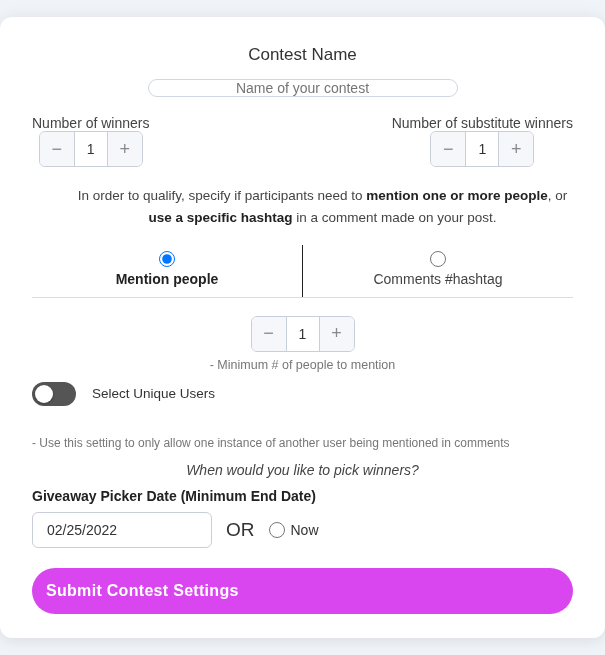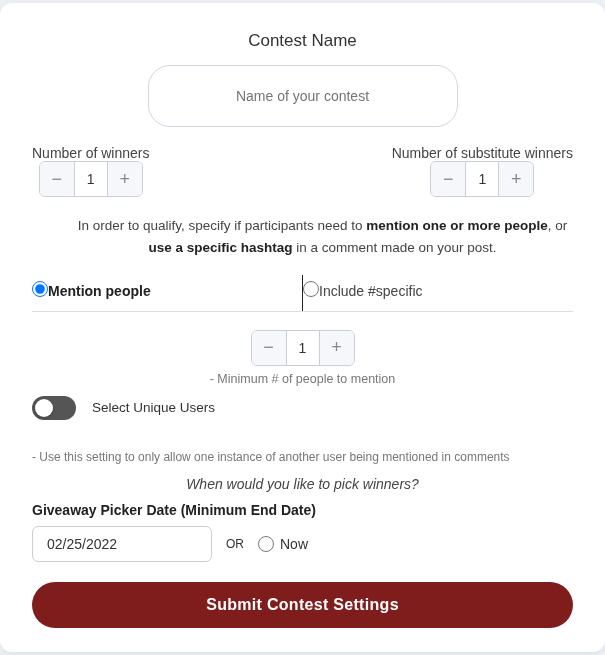--- a/index.html
+++ b/index.html
@@ -23,21 +23,21 @@
       font-size: 17px;
       font-weight: 500;
       color: #333;
       margin-bottom: 14px;
     }
     .contest-name-input {
       display: block;
       width: 100%;
       max-width: 310px;
       margin: 0 auto 18px auto;
-      padding: 22px 18px;
+      padding: 0 18px;
       border: 1px solid #d0d7e2;
       border-radius: 22px;
       font-size: 14px;
       color: #aaa;
       outline: none;
       background: #fff;
       text-align: center;
     }
     .winners-row {
       display: flex;
@@ -99,21 +99,21 @@
     .qualify-text b { font-weight: 700; color: #222; }
     .tabs-row {
       display: flex;
       align-items: stretch;
       margin-bottom: 18px;
       border-bottom: 1px solid #ddd;
     }
     .tab {
       flex: 1;
       display: flex;
-      flex-direction: row;
+      flex-direction: column;
       align-items: center;
       padding: 6px 0 10px 0;
       cursor: pointer;
       font-size: 14px;
       color: #444;
       font-weight: 500;
       position: relative;
     }
     .tab.active { color: #222; font-weight: 700; }
     .tab-radio {
@@ -211,49 +211,49 @@
     .date-input {
       border: 1px solid #c8cfd8;
       border-radius: 6px;
       padding: 9px 14px;
       font-size: 14px;
       color: #333;
       width: 180px;
       outline: none;
     }
     .or-text {
-      font-size: 12px;
+      font-size: 19px;
       color: #333;
       font-weight: 500;
     }
     .now-option {
       display: flex;
       align-items: center;
       gap: 6px;
       font-size: 14px;
       color: #333;
       cursor: pointer;
     }
     .now-radio {
       width: 16px;
       height: 16px;
     }
     .submit-btn {
       display: block;
       width: 100%;
       padding: 14px;
-      background: #7f1d1d;
+      background: #d946ef;
       border: none;
       border-radius: 28px;
       color: #fff;
       font-size: 16px;
       font-weight: 600;
       cursor: pointer;
       letter-spacing: 0.3px;
-      text-align: center;
+      text-align: left;
     }
     .full-width-toggle {
       width: 100%;
     }
   </style>
 </head>
 <body>
 
 <div class="card">
 
@@ -285,21 +285,21 @@
   </p>
 
   <div class="tabs-row">
     <div class="tab active">
       <input type="radio" class="tab-radio" name="qualify-tab" checked="" style="">
       <span>Mention people</span>
     </div>
     <div class="tab-divider"></div>
     <div class="tab">
       <input type="radio" class="tab-radio" name="qualify-tab" style="">
-      <span>Include #specific</span>
+      <span>Comments #hashtag</span>
     </div>
   </div>
 
   <div class="mention-stepper-row">
     <div class="stepper">
       <button class="stepper-btn">−</button>
       <input class="stepper-value" type="text" value="1" style="">
       <button class="stepper-btn">+</button>
     </div>
     <span class="mention-hint">- Minimum # of people to mention</span>

